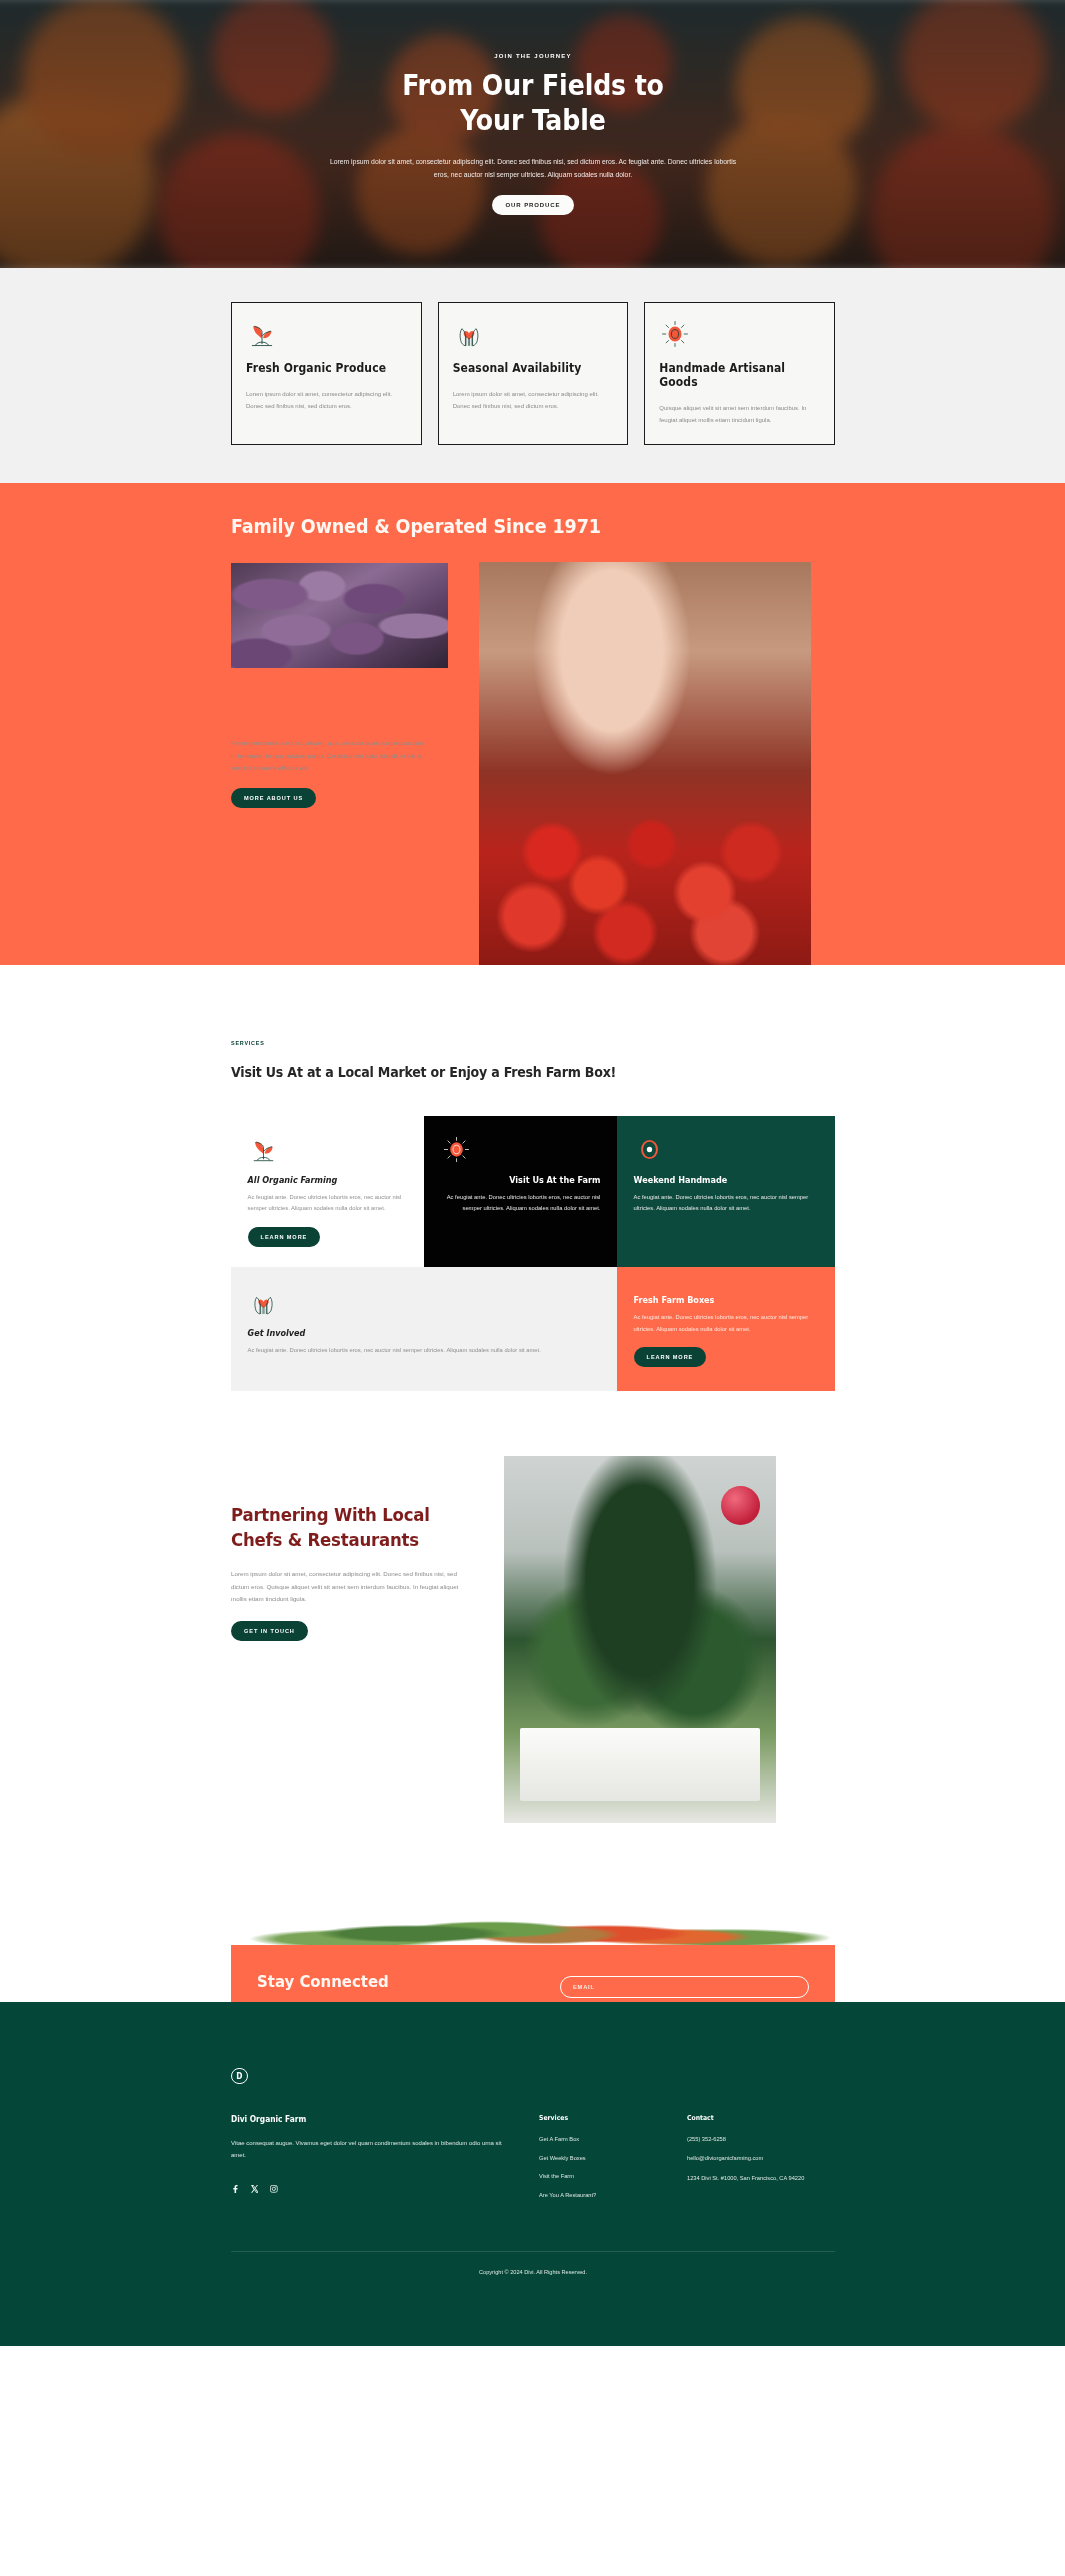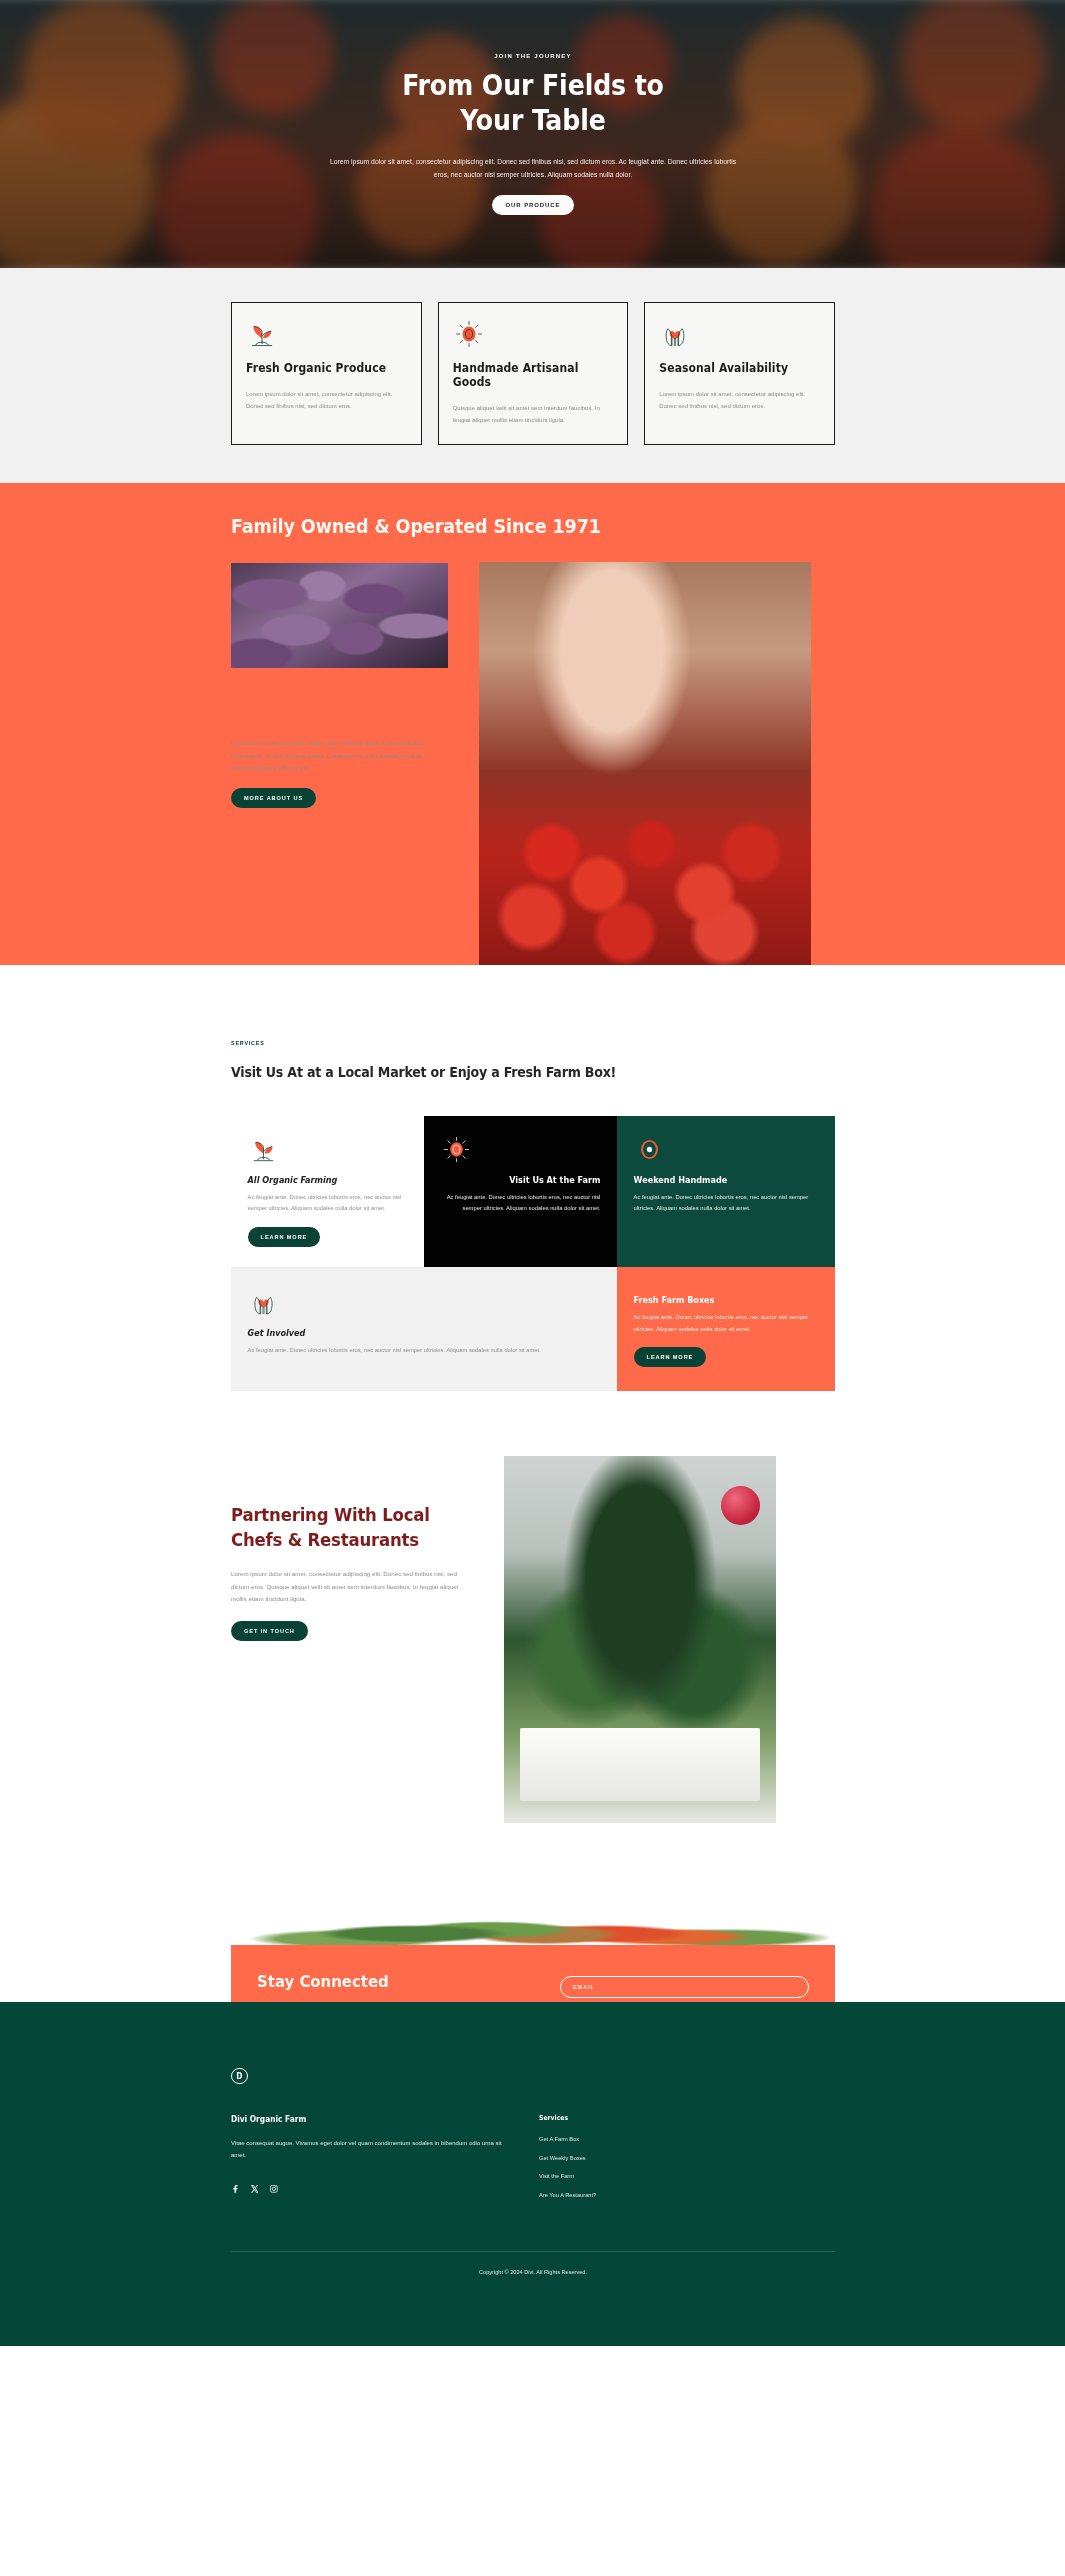--- a/index.html
+++ b/index.html
@@ -266,49 +266,49 @@
               <path d="M10 46.5 L44 46.5" stroke="#123f33" stroke-width="1.4"></path>
             </svg>
           </div>
           <div class="feature-title">Fresh Organic Produce</div>
           <div class="feature-text">Lorem ipsum dolor sit amet, consectetur adipiscing elit. Donec sed finibus nisi, sed dictum eros.</div>
         </div>
 
         <div class="feature-card">
           <div class="feature-icon">
             <svg width="32" height="32" viewBox="0 0 54 54">
+              <path d="M27 26 C24 20 18 21 18 26 C18 31 27 36 27 36 C27 36 36 31 36 26 C36 21 30 20 27 26 Z" fill="#f4563a"></path>
+              <path d="M15 18 C12 22 11 30 13 38 C14 43 17 46 21 47 L21 32 C21 26 19 21 15 18 Z" fill="none" stroke="#123f33" stroke-width="1.3"></path>
+              <path d="M39 18 C42 22 43 30 41 38 C40 43 37 46 33 47 L33 32 C33 26 35 21 39 18 Z" fill="none" stroke="#123f33" stroke-width="1.3"></path>
+              <path d="M22 30 L22 47 M26 34 L26 47 M32 30 L32 47 M28 34 L28 47" stroke="#123f33" stroke-width="1.1" fill="none"></path>
+            </svg>
+          </div>
+          <div class="feature-title">Seasonal Availability</div>
+          <div class="feature-text">Lorem ipsum dolor sit amet, consectetur adipiscing elit. Donec sed finibus nisi, sed dictum eros.</div>
+        </div>
+
+        <div class="feature-card">
+          <div class="feature-icon">
+            <svg width="32" height="32" viewBox="0 0 54 54">
               <ellipse cx="27" cy="27" rx="11" ry="12.5" fill="#f4563a"></ellipse>
               <ellipse cx="27" cy="27" rx="6" ry="7.4" fill="none" stroke="#123f33" stroke-width="1.3"></ellipse>
               <g stroke="#123f33" stroke-width="1.3" stroke-linecap="round">
                 <line x1="27" y1="6" x2="27" y2="11"></line>
                   <line x1="27" y1="43" x2="27" y2="48"></line>
                 <line x1="6" y1="27" x2="11.5" y2="27"></line>
                   <line x1="42.5" y1="27" x2="48" y2="27"></line>
                 <line x1="12" y1="12" x2="16" y2="16"></line>
                   <line x1="38" y1="38" x2="42" y2="42"></line>
                 <line x1="42" y1="12" x2="38" y2="16"></line>
                   <line x1="16" y1="38" x2="12" y2="42"></line>
               </g>
             </svg>
           </div>
           <div class="feature-title">Handmade Artisanal Goods</div>
           <div class="feature-text">Quisque aliquet velit sit amet sem interdum faucibus. In feugiat aliquet mollis etiam tincidunt ligula.</div>
-        </div>
-
-        <div class="feature-card">
-          <div class="feature-icon">
-            <svg width="32" height="32" viewBox="0 0 54 54">
-              <path d="M27 26 C24 20 18 21 18 26 C18 31 27 36 27 36 C27 36 36 31 36 26 C36 21 30 20 27 26 Z" fill="#f4563a"></path>
-              <path d="M15 18 C12 22 11 30 13 38 C14 43 17 46 21 47 L21 32 C21 26 19 21 15 18 Z" fill="none" stroke="#123f33" stroke-width="1.3"></path>
-              <path d="M39 18 C42 22 43 30 41 38 C40 43 37 46 33 47 L33 32 C33 26 35 21 39 18 Z" fill="none" stroke="#123f33" stroke-width="1.3"></path>
-              <path d="M22 30 L22 47 M26 34 L26 47 M32 30 L32 47 M28 34 L28 47" stroke="#123f33" stroke-width="1.1" fill="none"></path>
-            </svg>
-          </div>
-          <div class="feature-title">Seasonal Availability</div>
-          <div class="feature-text">Lorem ipsum dolor sit amet, consectetur adipiscing elit. Donec sed finibus nisi, sed dictum eros.</div>
         </div>
 
       </div>
     </div>
   </section>
 
   <section class="family">
     <h2 class="family-title">Family Owned &amp; Operated Since 1971</h2>
     <div class="family-body">
       <div class="family-left">
@@ -459,20 +459,26 @@
         </div>
 
         <div class="fcol">
           <div class="footer-h small">Services</div>
           <a class="footer-link">Get A Farm Box</a>
           <a class="footer-link">Get Weekly Boxes</a>
           <a class="footer-link">Visit the Farm</a>
           <a class="footer-link">Are You A Restaurant?</a>
         </div>
 
+        <div class="fcol">
+          <div class="footer-h small">Contact</div>
+          <div class="footer-ci">(255) 352-6258</div>
+          <div class="footer-ci">hello@diviorganicfarming.com</div>
+          <div class="footer-ci">1234 Divi St. #1000, San Francisco, CA 94220</div>
+        </div>
       </div>
     </div>
 
     <div class="footer-rule"></div>
     <div class="copyright">Copyright © 2024 Divi. All Rights Reserved.</div>
   </footer>
 
 </div>
 
 

